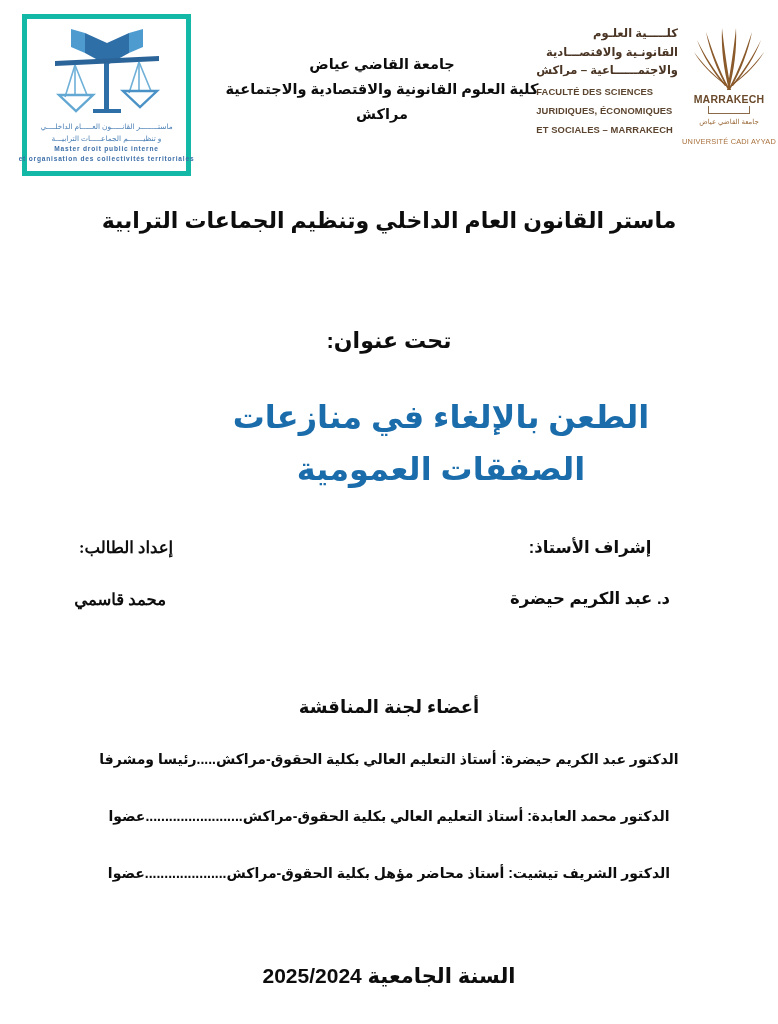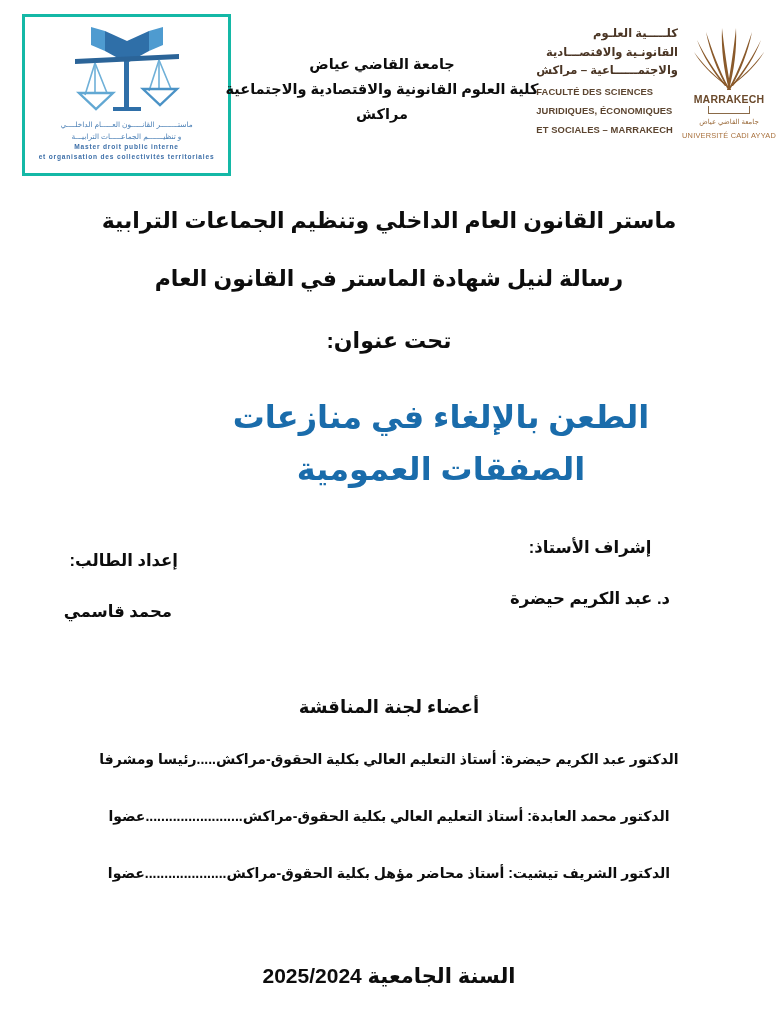--- a/index.html
+++ b/index.html
@@ -27,24 +27,24 @@
     left: 0;
     width: 778px;
     height: 190px;
   }
 
   
   .logo-master {
     position: absolute;
     left: 22px;
     top: 14px;
-    width: 209px;
+    width: 169px;
     height: 162px;
     background: #ffffff;
-    border: 3px solid #14b8a6;
+    border: 5px solid #14b8a6;
     box-sizing: border-box;
     padding: 4px 6px 3px 6px;
     display: flex;
     flex-direction: column;
     align-items: center;
     justify-content: flex-start;
   }
   .logo-master-emblem {
     width: 132px;
     height: 96px;
@@ -124,21 +124,21 @@
     color: #9a6a3a;
     direction: rtl;
     margin-top: 4px;
     white-space: nowrap;
   }
   .mark-fr {
     font-size: 7.4px;
     color: #a8703c;
     letter-spacing: 0.2px;
     white-space: nowrap;
-    margin-top: 5px;
+    margin-top: 11px;
   }
   .logo-faculty-divider {
     width: 2px;
     background: #6b4a2c;
     margin: 2px 5px 4px 5px;
   }
   .logo-faculty-text {
     flex: 1;
     display: flex;
     flex-direction: column;
@@ -217,22 +217,22 @@
     color: #0d0d0d;
     white-space: nowrap;
   }
   .people-name {
     font-weight: bold;
     font-size: 16.5px;
     color: #0d0d0d;
     white-space: nowrap;
     margin-top: 32px;
   }
-  .col-student { right: 600px; top: 13px; text-align: right; }
-  .col-student .people-name { margin-right: 6px; }
+  .col-student { right: 600px; top: 0; text-align: center; font-family: Liberation Serif, serif; }
+  .col-student .people-name { margin-right: 12px; }
   .col-supervisor { right: 8px; top: 0; width: 360px; text-align: center; }
 
   .jury-heading {
     position: absolute;
     top: 696px;
     width: 778px;
     text-align: center;
     direction: rtl;
     font-weight: bold;
     font-size: 18px;
@@ -336,21 +336,20 @@
         <div class="fac-ar">القانونـية والاقتصـــادية</div>
         <div class="fac-ar">والاجتمــــــاعية – مراكش</div>
         <div class="fac-fr">FACULTÉ DES SCIENCES</div>
         <div class="fac-fr">JURIDIQUES, ÉCONOMIQUES</div>
         <div class="fac-fr">ET SOCIALES – MARRAKECH</div>
       </div>
     </div>
   </div>
 
   <div class="prog-line prog-line-1">ماستر القانون العام الداخلي وتنظيم الجماعات الترابية</div>
-  <div class="prog-line prog-line-2">رسالة لنيل شهادة الماستر في القانون العام</div>
   <div class="under-title">تحت عنوان:</div>
 
   <div class="main-title">
     <div>الطعن بالإلغاء في منازعات</div>
     <div>الصفقات العمومية</div>
   </div>
 
   <div class="people-row">
     <div class="people-col col-student">
       <div class="people-label">إعداد الطالب:</div>

